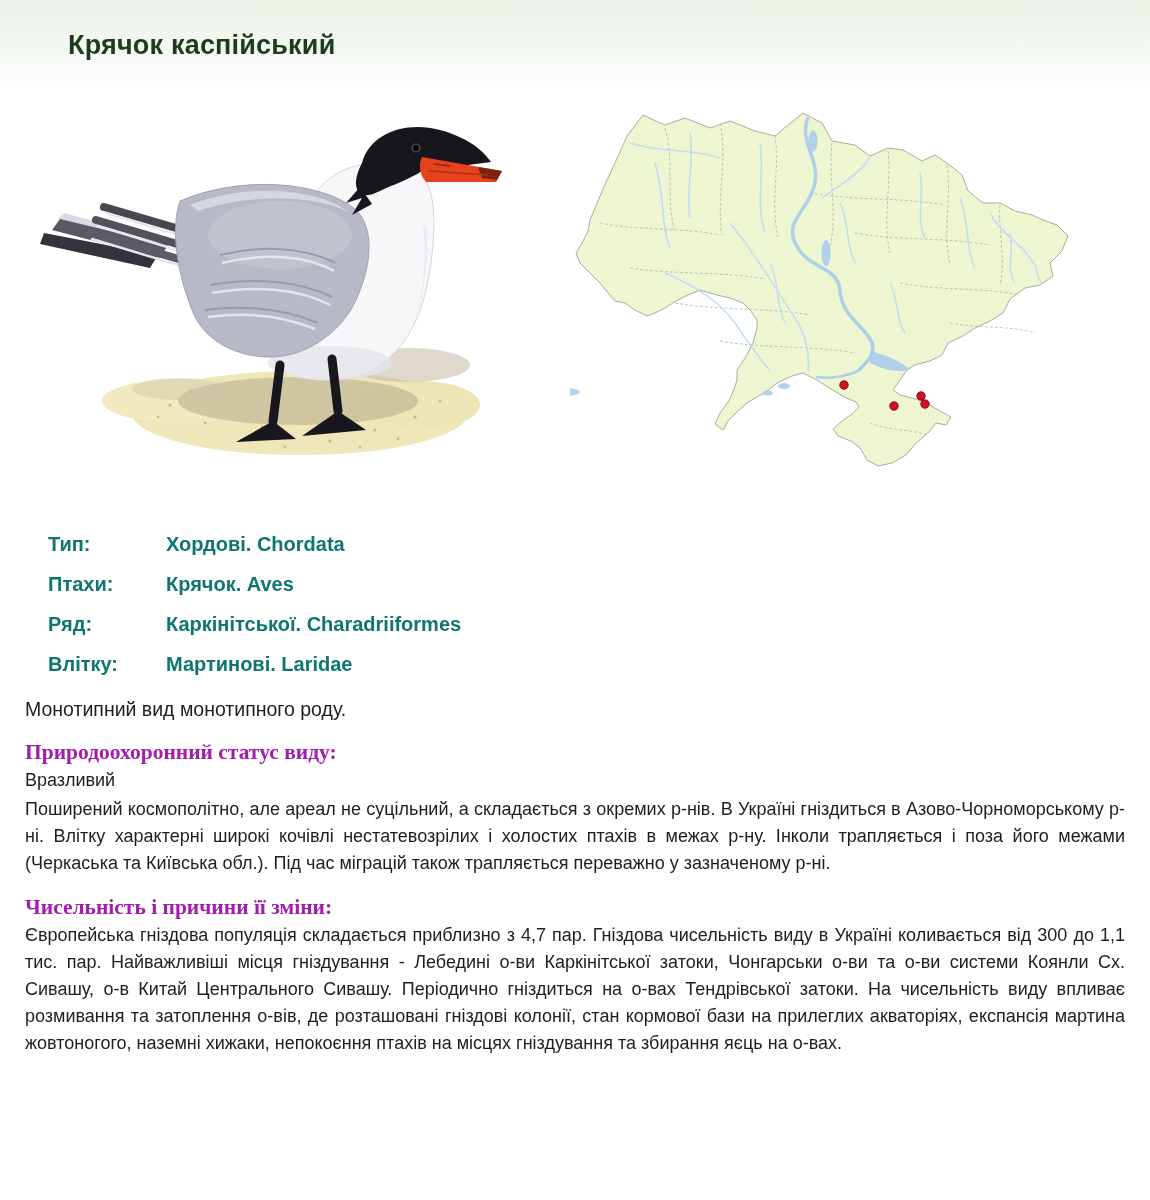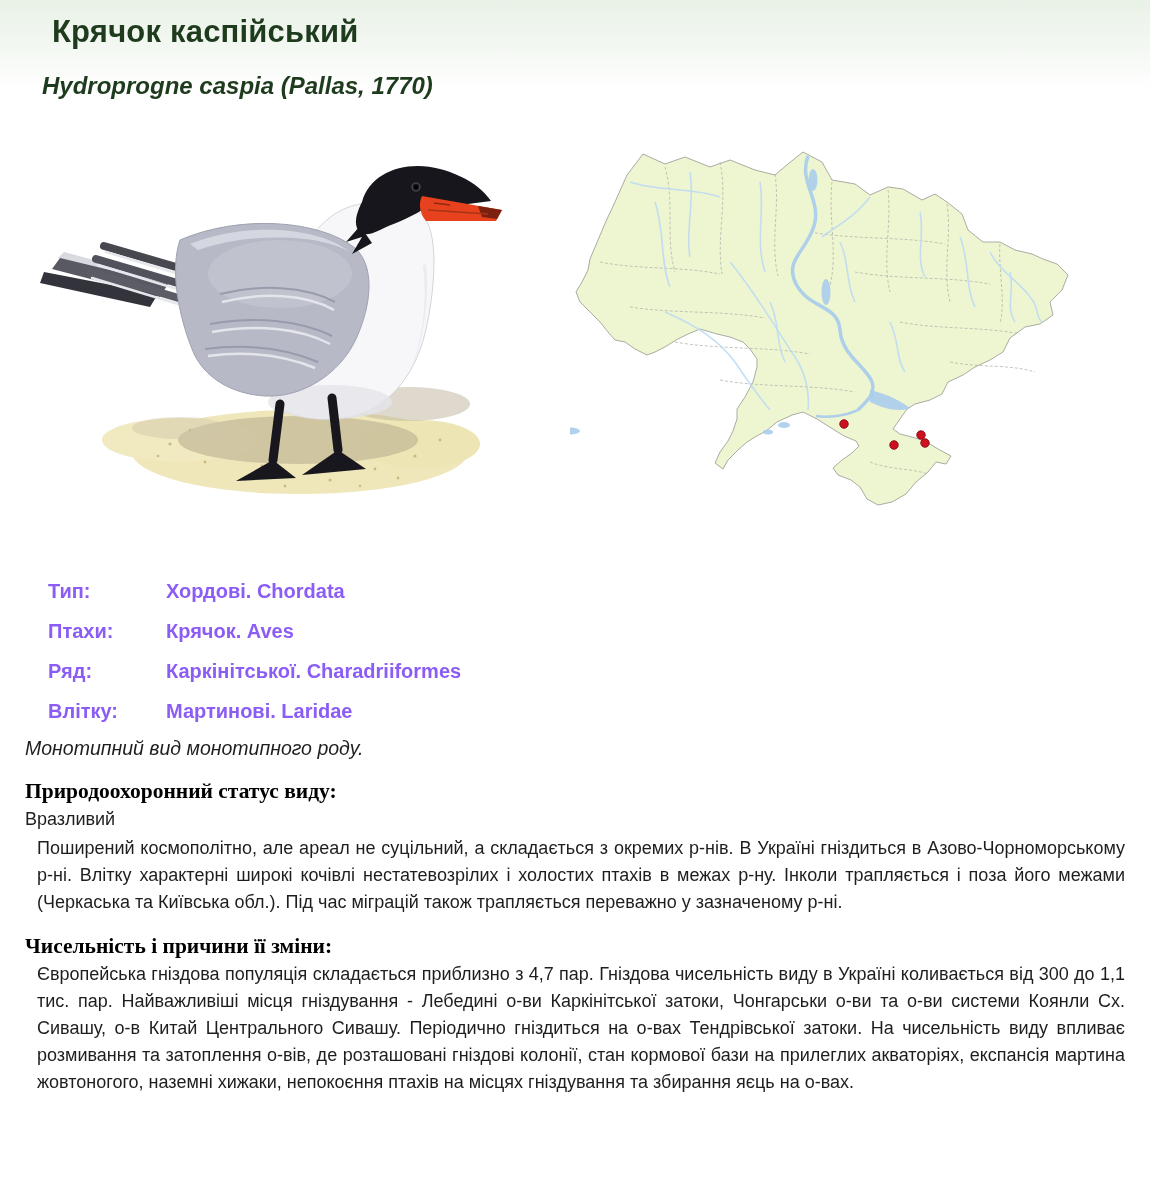--- a/index.html
+++ b/index.html
@@ -11,57 +11,56 @@
     position:relative;
     overflow:hidden;
   }
   .top-gradient{
     position:absolute;top:0;left:0;right:0;height:110px;
     background:linear-gradient(to bottom,#e9f2e7 0%, #f4f8f3 45%, #ffffff 80%);
     z-index:0;
   }
   .content{position:relative;z-index:1;}
   .page-title{
-    margin:0;padding:14px 0 0 52px;
-    font-size:31px;font-weight:bold;color:#1e3b1e;
+    margin:16px;padding:14px 0 0 52px;
+    font-size:27px;font-weight:bold;color:#1e3b1e;
     letter-spacing:0.2px;
   }
   .page-subtitle{
     margin:0;padding:22px 0 0 42px;
     font-size:24px;font-weight:bold;font-style:italic;color:#1e3b1e;
   }
   .figures{
     display:flex;align-items:flex-start;
     margin-top:44px;padding-left:30px;gap:45px;
   }
   .bird-box{width:495px;height:372px;flex:0 0 auto;}
   .map-box{width:545px;height:375px;flex:0 0 auto;margin-top:-2px;}
   .taxonomy{margin:46px 0 0 48px;}
-  .tax-row{display:flex;align-items:flex-end;height:40px;
-    font-size:20px;font-weight:bold;color:#8b5cf6;}
+  .tax-row{display:flex;align-items:center;height:40px;
+    font-size:20px;font-weight:bold;color:#0f766e;}
   .tax-label{width:118px;flex:0 0 auto;}
   .tax-value{flex:1;}
   .textblock{padding:0 25px 0 25px;}
-  .intro{margin-top:12px;font-size:19.5px;line-height:26px;font-style:italic;}
+  .intro{margin-top:12px;font-size:19.5px;line-height:26px;}
   .sec-heading{
     font-family:"Liberation Serif", serif;
-    font-size:21.5px;font-weight:bold;color:#000000;
+    font-size:21.5px;font-weight:bold;color:#a21caf;
     margin-top:17px;line-height:26px;
   }
   .sec-body{font-size:18px;line-height:27px;margin-top:2px;}
-  .justify{text-align:justify;margin-left:12px;}
+  .justify{text-align:justify;}
 </style>
 </head>
 <body>
 
 <div class="top-gradient"></div>
 
 <div class="content">
   <h1 class="page-title">Крячок каспійський</h1>
-  <h2 class="page-subtitle">Hydroprogne caspia (Pallas, 1770)</h2>
 
   <div class="figures">
 
     <svg class="bird-box" viewBox="0 0 495 372" aria-hidden="true">
 
       <g>
         <ellipse cx="270" cy="308" rx="168" ry="42" fill="#efe7ba"></ellipse>
         <ellipse cx="150" cy="296" rx="78" ry="22" fill="#f1e9c0"></ellipse>
         <ellipse cx="390" cy="300" rx="60" ry="24" fill="#eee5b4"></ellipse>
         <g fill="#c9ba7e">

